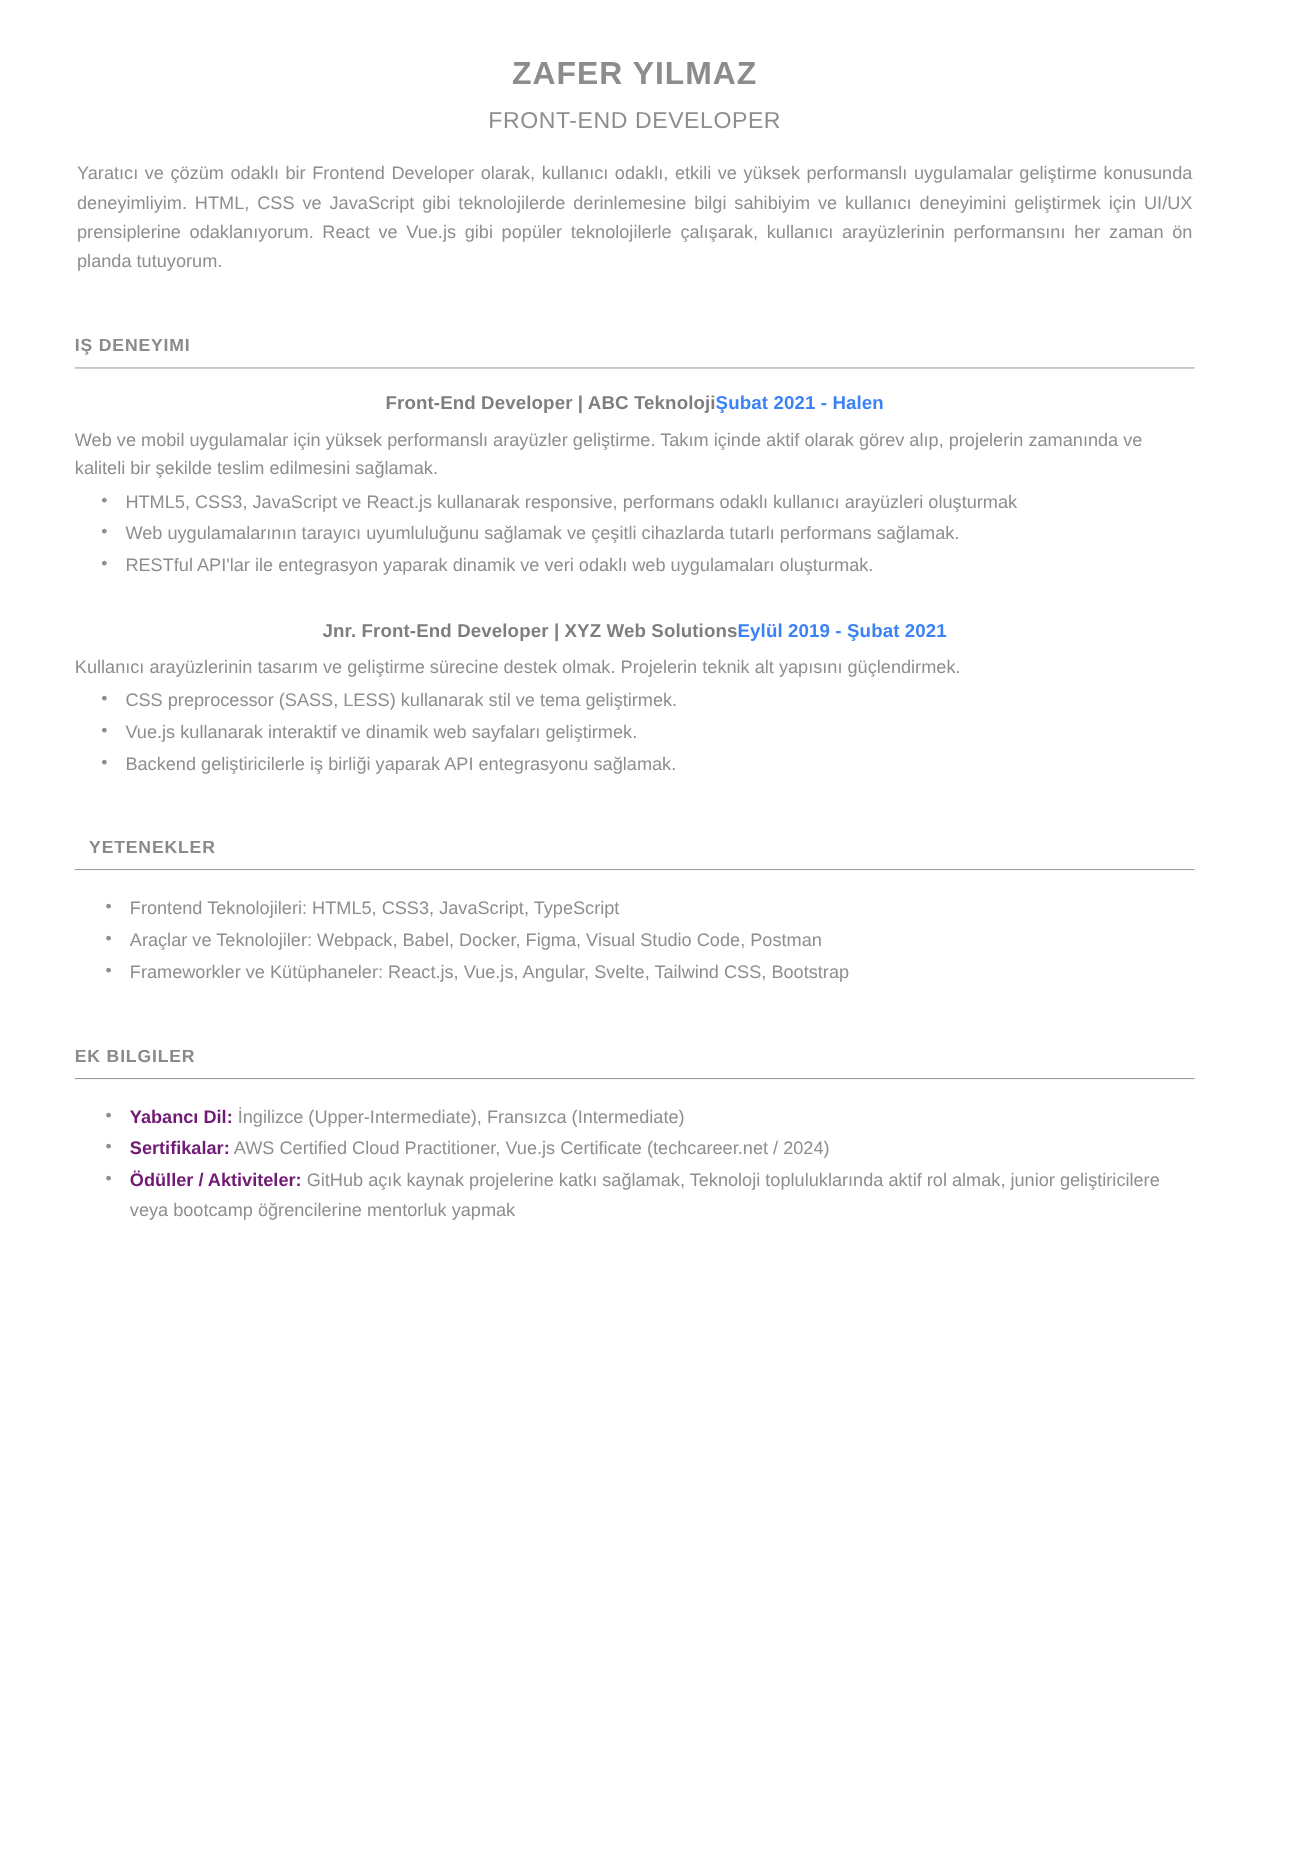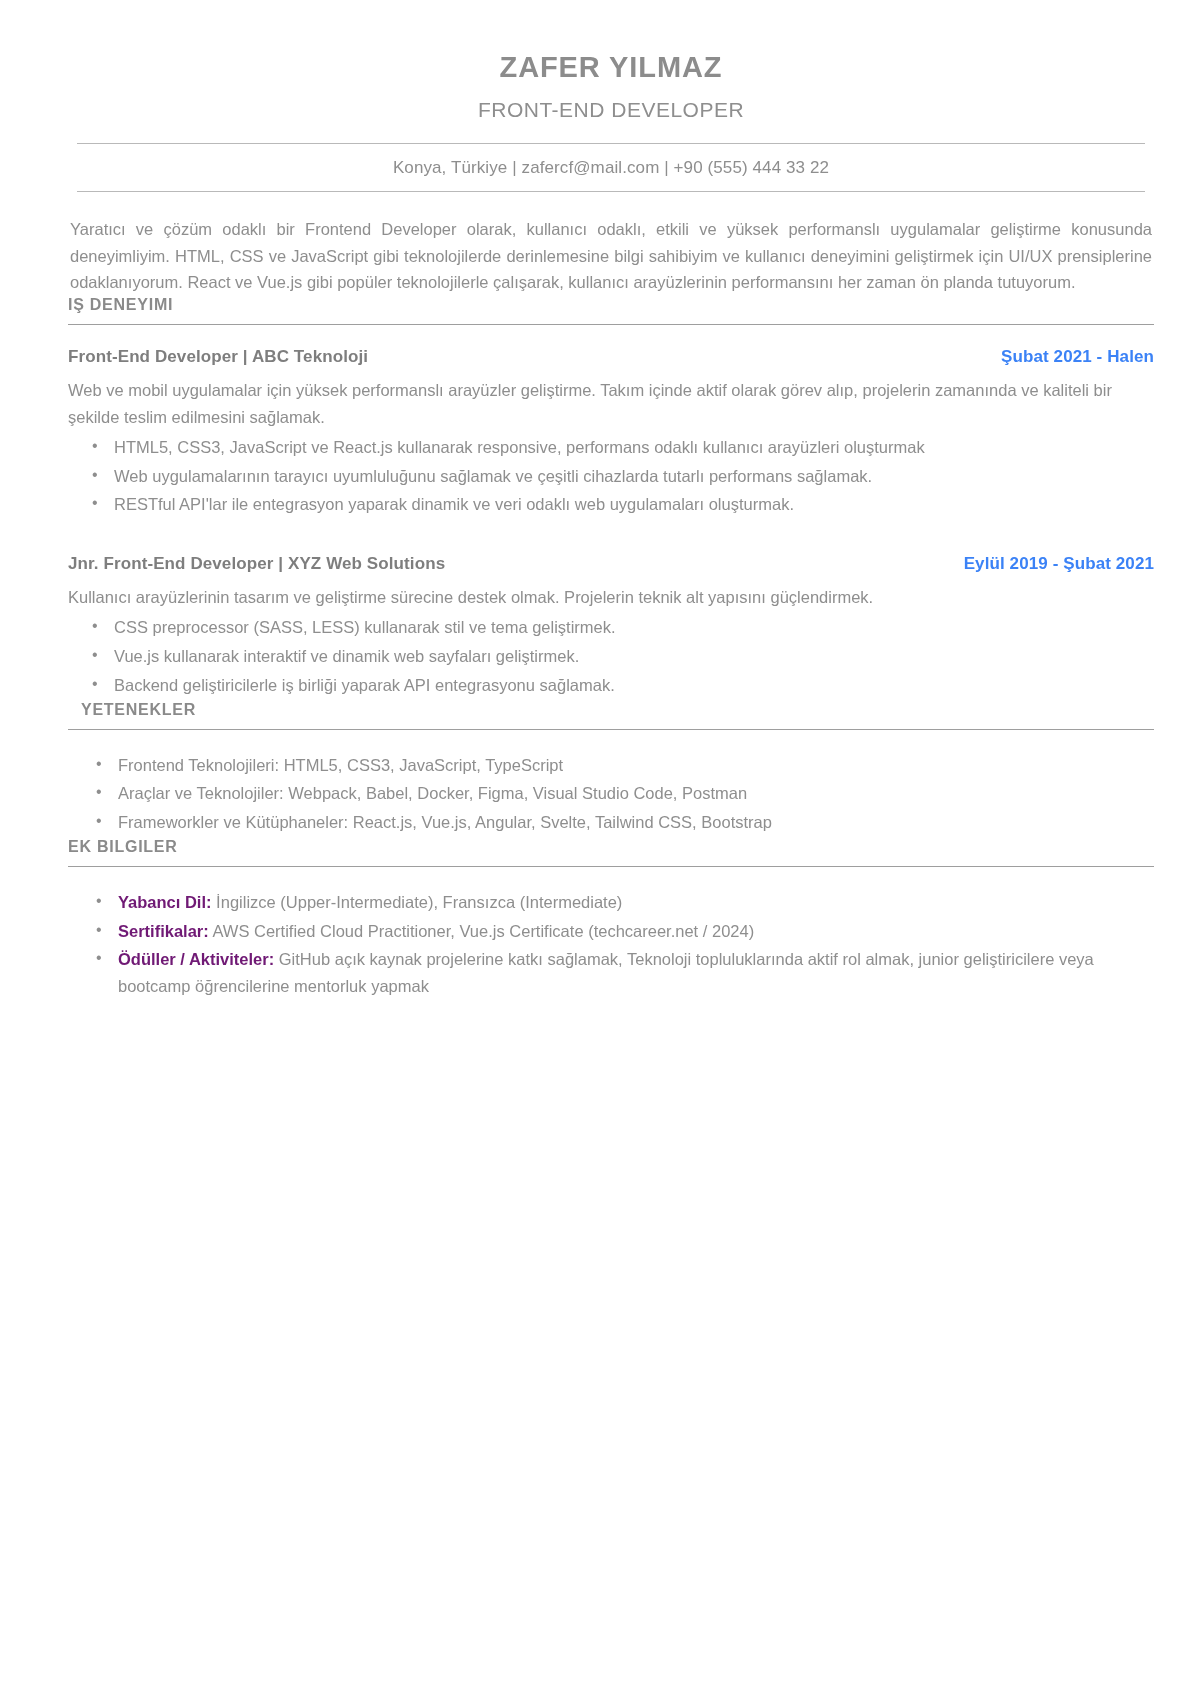--- a/index.html
+++ b/index.html
@@ -11,21 +11,21 @@
   body {
     width: 1190px;
     height: 1684px;
     font-family: "Liberation Sans", sans-serif;
     color: #8a8a8a;
     -webkit-font-smoothing: antialiased;
   }
   .page {
     width: 1190px;
     min-height: 1684px;
-    padding: 52px 36px 40px 68px;
+    padding: 52px 104px 40px 68px;
     position: relative;
   }
 
   
   .header { text-align: center; }
   .cv-name {
     font-size: 29px;
     font-weight: bold;
     letter-spacing: 0.9px;
     color: #8c8c8c;
@@ -57,41 +57,41 @@
     margin: 24px 0 0 0;
     font-size: 16.5px;
     line-height: 1.62;
     color: #8e8e8e;
     text-align: justify;
     text-justify: inter-word;
     padding: 0 2px;
   }
 
   
-  .section { }
+  .section { margin-top: 54px; }
   .section-title {
     font-size: 16px;
     font-weight: bold;
     letter-spacing: 0.75px;
     color: #8a8a8a;
     margin: 0 0 10px 0;
   }
   .section-title.indented { padding-left: 13px; }
   .section-rule {
     border: 0;
     border-top: 1.6px solid #9e9e9e;
     margin: 0 0 22px 0;
   }
 
   
   .entry { margin-bottom: 26px; }
   .entry:last-child { margin-bottom: 0; }
   .entry-head {
     display: flex;
-    justify-content: space-between;
+    justify-content: center;
     align-items: baseline;
     margin-bottom: 10px;
   }
   .entry-title {
     font-size: 17px;
     font-weight: bold;
     color: #7e7e7e;
     letter-spacing: 0.1px;
   }
   .entry-date {
@@ -157,23 +157,20 @@
   ul.bullets li.multiline { line-height: 1.62; }
 </style>
 </head>
 <body>
 
 <div class="page">
 
   <div class="header">
     <h1 class="cv-name">ZAFER YILMAZ</h1>
     <div class="cv-role">FRONT-END DEVELOPER</div>
-    <div class="contact-block">
-      <div class="contact-line">Konya, Türkiye |  zafercf@mail.com | +90 (555) 444 33 22</div>
-    </div>
   </div>
 
   <p class="summary">Yaratıcı ve çözüm odaklı bir Frontend Developer olarak, kullanıcı odaklı, etkili ve yüksek performanslı uygulamalar geliştirme konusunda deneyimliyim. HTML, CSS ve JavaScript gibi teknolojilerde derinlemesine bilgi sahibiyim ve kullanıcı deneyimini geliştirmek için UI/UX prensiplerine odaklanıyorum. React ve Vue.js gibi popüler teknolojilerle çalışarak, kullanıcı arayüzlerinin performansını her zaman ön planda tutuyorum.</p>
 
   <div class="section">
     <div class="section-title">IŞ DENEYIMI</div>
     <hr class="section-rule">
 
     <div class="entry">
       <div class="entry-head">

